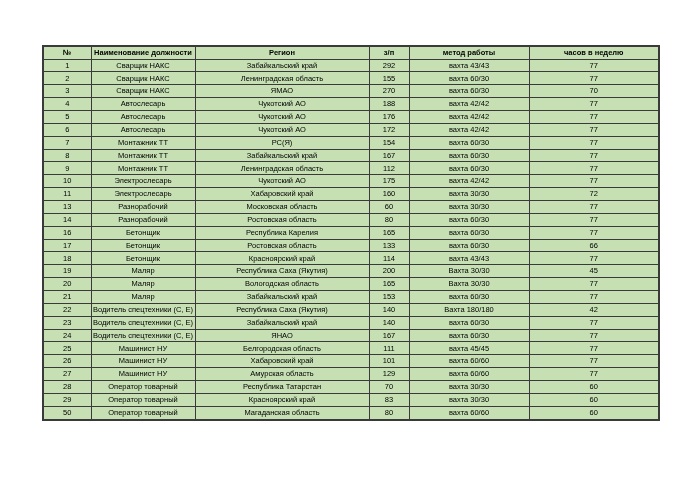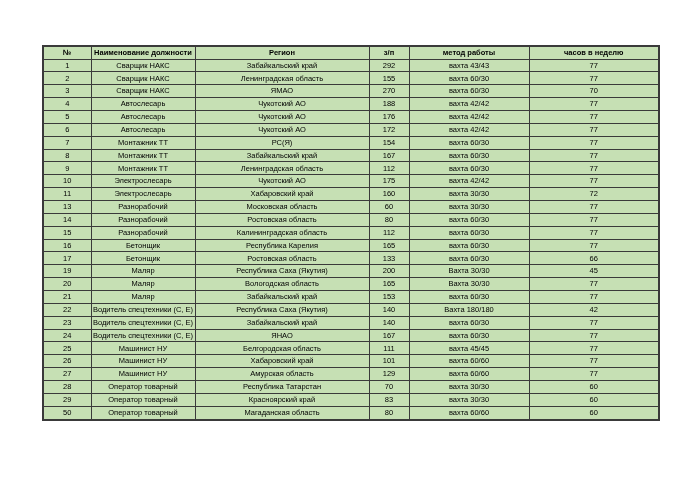--- a/index.html
+++ b/index.html
@@ -170,42 +170,42 @@
   </tr>
         <tr>
     <td>14</td>
     <td>Разнорабочий</td>
     <td>Ростовская область</td>
     <td>80</td>
     <td>вахта 60/30</td>
     <td>77</td>
   </tr>
         <tr>
-    <td>15</td>
-    <td>Разнорабочий</td>
-    <td>Калининградская область</td>
-    <td>112</td>
-    <td>вахта 60/30</td>
-    <td>77</td>
-  </tr>
-        <tr>
     <td>16</td>
     <td>Бетонщик</td>
     <td>Республика Карелия</td>
     <td>165</td>
     <td>вахта 60/30</td>
     <td>77</td>
   </tr>
         <tr>
     <td>17</td>
     <td>Бетонщик</td>
     <td>Ростовская область</td>
     <td>133</td>
     <td>вахта 60/30</td>
     <td>66</td>
+  </tr>
+        <tr>
+    <td>18</td>
+    <td>Бетонщик</td>
+    <td>Красноярский край</td>
+    <td>114</td>
+    <td>вахта 43/43</td>
+    <td>77</td>
   </tr>
         <tr>
     <td>19</td>
     <td>Маляр</td>
     <td>Республика Саха (Якутия)</td>
     <td>200</td>
     <td>Вахта 30/30</td>
     <td>45</td>
   </tr>
         <tr>

